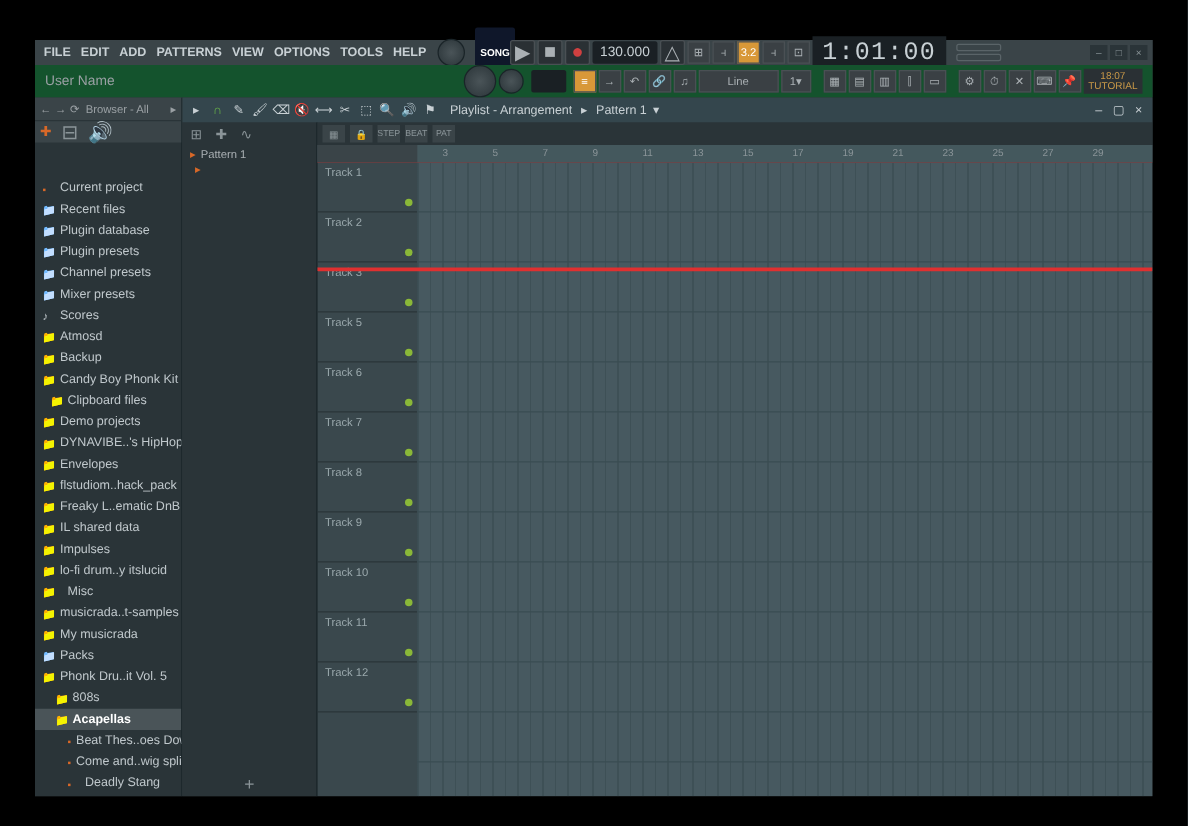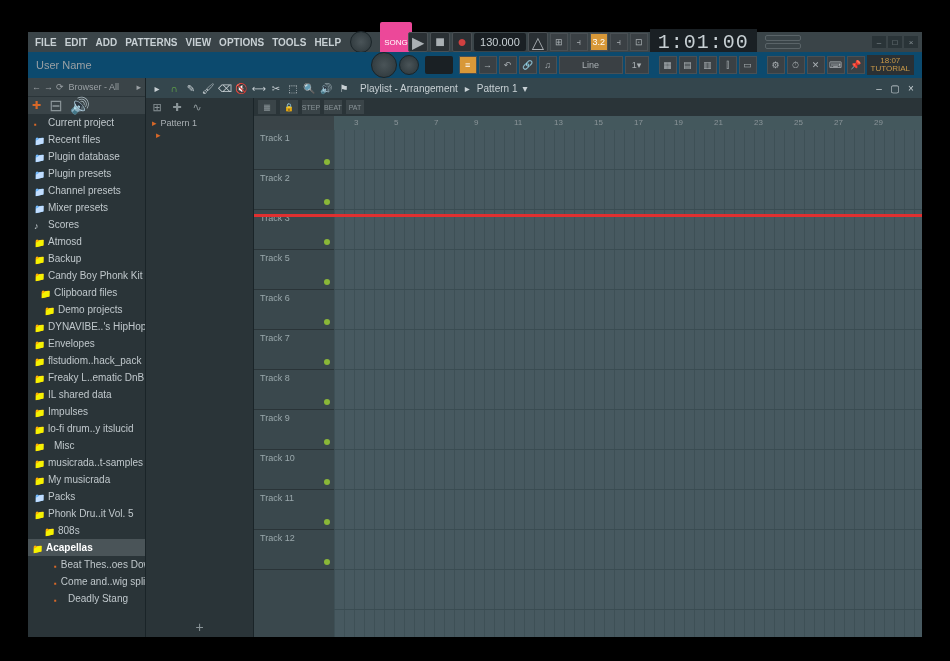--- a/index.html
+++ b/index.html
@@ -4,32 +4,32 @@
 <style>
 * { margin: 0; padding: 0; box-sizing: border-box; font-family: Arial, sans-serif; user-select: none; }
 body { background: #000; width: 950px; height: 661px; overflow: hidden; position: relative; }
 .app { position: absolute; left: 28px; top: 32px; width: 894px; height: 605px; background: #3a4448; display: flex; flex-direction: column; }
 .titlebar { height: 20px; background: #3a4448; display: flex; align-items: center; padding: 0 4px; gap: 2px; }
 .menu-item { color: #c8d0d4; font-size: 10px; font-weight: bold; padding: 2px 3px; cursor: pointer; }
 .titlebar-right { margin-left: auto; display: flex; gap: 2px; }
 .win-btn { width: 14px; height: 12px; background: #2a3438; color: #8a9498; font-size: 8px; display: flex; align-items: center; justify-content: center; cursor: pointer; }
 .t-btn { width: 20px; height: 20px; background: #2a3034; border: 1px solid #4a5054; border-radius: 2px; display: flex; align-items: center; justify-content: center; cursor: pointer; color: #aab0b4; }
 .round-btn { width: 22px; height: 22px; border-radius: 50%; background: radial-gradient(#4a5458,#2a3438); border: 1px solid #1a2428; cursor: pointer; }
-.song-label { background: #ec4899; color: #fff; font-size: 8px; font-weight: normal; padding: 16px 4px; border-radius: 2px; }
+.song-label { background: #0f172a; color: #fff; font-size: 8px; font-weight: bold; padding: 16px 4px; border-radius: 2px; }
 .tempo { background: #1a2024; color: #c8d0d4; font-size: 11px; padding: 3px 6px; border-radius: 2px; min-width: 46px; text-align: center; }
 .time-display { background: #1a2024; color: #c8d0d4; font-size: 20px; padding: 2px 8px; font-family: 'Courier New', monospace; letter-spacing: 1px; }
 .mini-btn { width: 18px; height: 18px; background: #3a4044; border: 1px solid #4a5054; display: flex; align-items: center; justify-content: center; font-size: 9px; color: #aab0b4; cursor: pointer; }
 .orange { background: #d89838; color: #fff; }
-.hintbar { height: 26px; background: #0c4a6e; display: flex; align-items: center; padding: 0 8px; color: #9aa0a4; font-size: 11px; }
+.hintbar { height: 26px; background: #14532d; display: flex; align-items: center; padding: 0 8px; color: #9aa0a4; font-size: 11px; }
 .toolbar2 { display: flex; align-items: center; gap: 2px; margin-left: auto; }
 .main { flex: 1; display: flex; overflow: hidden; }
 .browser { width: 118px; background: #2a3438; display: flex; flex-direction: column; border-right: 1px solid #1a2428; }
 .browser-header { height: 18px; background: #3a4448; display: flex; align-items: center; padding: 0 4px; font-size: 9px; color: #9aa0a4; gap: 3px; }
 .browser-toolbar { height: 18px; background: #3a4448; display: flex; align-items: center; padding: 0 4px; gap: 8px; border-top: 1px solid #2a3438; }
-.browser-list { flex: 1; overflow: hidden; }
+.browser-list { flex: 1; overflow: hidden; margin-top: 28px; }
 .b-item { display: flex; align-items: center; padding: 2px 6px; font-size: 10px; color: #c0c8cc; cursor: pointer; gap: 4px; height: 17px; white-space: nowrap; }
 .b-item.selected { background: #4a5458; color: #fff; font-weight: bold; }
 .b-icon { width: 10px; height: 10px; display: inline-block; }
 .folder-y::before { content: "📁"; font-size: 9px; filter: hue-rotate(10deg) saturate(2); }
 .folder-g::before { content: "📁"; font-size: 9px; filter: hue-rotate(180deg); }
 .file-o::before { content: "▪"; color: #d86828; font-size: 8px; }
 .note::before { content: "♪"; font-size: 9px; }
 .content { flex: 1; display: flex; flex-direction: column; background: #2a3438; }
 .playlist-header { height: 20px; background: #34464d; display: flex; align-items: center; padding: 0 4px; gap: 3px; font-size: 10px; color: #c8d0d4; }
 .pl-tool { width: 14px; height: 14px; display: flex; align-items: center; justify-content: center; cursor: pointer; font-size: 10px; }
@@ -191,77 +191,77 @@
             <span>Backup</span>
           </div>
           <div class="b-item" style="padding-left: 6px;">
             <span class="b-icon folder-y"></span>
             <span>Candy Boy Phonk Kit</span>
           </div>
           <div class="b-item" style="padding-left: 12px;">
             <span class="b-icon folder-y"></span>
             <span>Clipboard files</span>
           </div>
+          <div class="b-item" style="padding-left: 6px;">
+            <span class="b-icon folder-y"></span>
+            <span>Demo projects</span>
+          </div>
+          <div class="b-item" style="padding-left: 6px;">
+            <span class="b-icon folder-y"></span>
+            <span>DYNAVIBE..'s HipHop</span>
+          </div>
+          <div class="b-item" style="padding-left: 6px;">
+            <span class="b-icon folder-y"></span>
+            <span>Envelopes</span>
+          </div>
+          <div class="b-item" style="padding-left: 6px;">
+            <span class="b-icon folder-y"></span>
+            <span>flstudiom..hack_pack</span>
+          </div>
+          <div class="b-item" style="padding-left: 6px;">
+            <span class="b-icon folder-y"></span>
+            <span>Freaky L..ematic DnB</span>
+          </div>
+          <div class="b-item" style="padding-left: 6px;">
+            <span class="b-icon folder-y"></span>
+            <span>IL shared data</span>
+          </div>
+          <div class="b-item" style="padding-left: 6px;">
+            <span class="b-icon folder-y"></span>
+            <span>Impulses</span>
+          </div>
+          <div class="b-item" style="padding-left: 6px;">
+            <span class="b-icon folder-y"></span>
+            <span>lo-fi drum..y itslucid</span>
+          </div>
+          <div class="b-item" style="padding-left: 6px; gap: 10px;">
+            <span class="b-icon folder-y"></span>
+            <span>Misc</span>
+          </div>
+          <div class="b-item" style="padding-left: 6px;">
+            <span class="b-icon folder-y"></span>
+            <span>musicrada..t-samples</span>
+          </div>
+          <div class="b-item" style="padding-left: 6px;">
+            <span class="b-icon folder-y"></span>
+            <span>My musicrada</span>
+          </div>
+          <div class="b-item" style="padding-left: 6px;">
+            <span class="b-icon folder-g"></span>
+            <span>Packs</span>
+          </div>
+          <div class="b-item" style="padding-left: 6px;">
+            <span class="b-icon folder-y"></span>
+            <span>Phonk Dru..it Vol. 5</span>
+          </div>
           <div class="b-item" style="padding-left: 16px;">
             <span class="b-icon folder-y"></span>
-            <span>Demo projects</span>
-          </div>
-          <div class="b-item" style="padding-left: 6px;">
-            <span class="b-icon folder-y"></span>
-            <span>DYNAVIBE..'s HipHop</span>
-          </div>
-          <div class="b-item" style="padding-left: 6px;">
-            <span class="b-icon folder-y"></span>
-            <span>Envelopes</span>
-          </div>
-          <div class="b-item" style="padding-left: 6px;">
-            <span class="b-icon folder-y"></span>
-            <span>flstudiom..hack_pack</span>
-          </div>
-          <div class="b-item" style="padding-left: 6px;">
-            <span class="b-icon folder-y"></span>
-            <span>Freaky L..ematic DnB</span>
-          </div>
-          <div class="b-item" style="padding-left: 6px;">
-            <span class="b-icon folder-y"></span>
-            <span>IL shared data</span>
-          </div>
-          <div class="b-item" style="padding-left: 6px;">
-            <span class="b-icon folder-y"></span>
-            <span>Impulses</span>
-          </div>
-          <div class="b-item" style="padding-left: 6px;">
-            <span class="b-icon folder-y"></span>
-            <span>lo-fi drum..y itslucid</span>
-          </div>
-          <div class="b-item" style="padding-left: 6px; gap: 10px;">
-            <span class="b-icon folder-y"></span>
-            <span>Misc</span>
-          </div>
-          <div class="b-item" style="padding-left: 6px;">
-            <span class="b-icon folder-y"></span>
-            <span>musicrada..t-samples</span>
-          </div>
-          <div class="b-item" style="padding-left: 6px;">
-            <span class="b-icon folder-y"></span>
-            <span>My musicrada</span>
-          </div>
-          <div class="b-item" style="padding-left: 6px;">
-            <span class="b-icon folder-g"></span>
-            <span>Packs</span>
-          </div>
-          <div class="b-item" style="padding-left: 6px;">
-            <span class="b-icon folder-y"></span>
-            <span>Phonk Dru..it Vol. 5</span>
-          </div>
-          <div class="b-item" style="padding-left: 16px;">
-            <span class="b-icon folder-y"></span>
             <span>808s</span>
           </div>
-          <div class="b-item selected" style="padding-left: 4px;">
+          <div class="b-item selected" style="padding-left: 16px;">
             <span class="b-icon folder-y"></span>
             <span>Acapellas</span>
           </div>
           <div class="b-item" style="padding-left: 26px;">
             <span class="b-icon file-o"></span>
             <span>Beat Thes..oes Down</span>
           </div>
           <div class="b-item" style="padding-left: 26px;">
             <span class="b-icon file-o"></span>
             <span>Come and..wig split</span>

